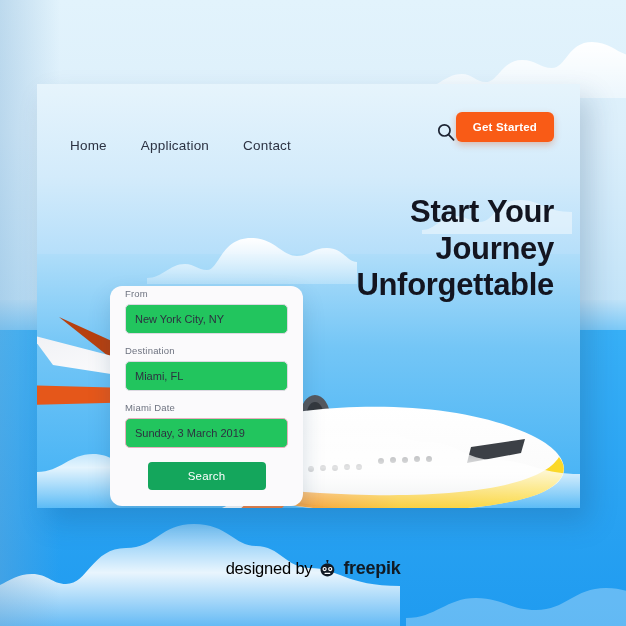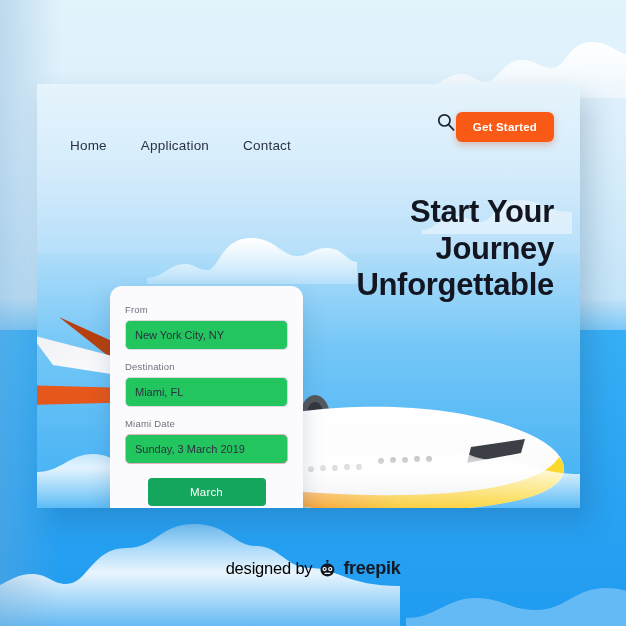--- a/index.html
+++ b/index.html
@@ -59,21 +59,21 @@
   
   .nav{
     position:absolute;left:0;top:0;width:543px;height:86px;
     display:flex;align-items:center;padding:0 26px 0 33px;box-sizing:border-box;
   }
   .nav-links{display:flex;align-items:flex-start;gap:34px;margin-top:37px;}
   .nav-link{
     font-size:13.5px;color:#2c3242;letter-spacing:.2px;cursor:pointer;
     white-space:nowrap;
   }
-  .nav-right{margin-left:auto;display:flex;align-items:flex-start;}
+  .nav-right{margin-left:auto;display:flex;align-items:flex-end;}
   .search-icon{width:20px;height:20px;display:block;cursor:pointer;}
   .cta{
     background:#f95b16;color:#fff;border:none;border-radius:6px;
     padding:9px 17px;font-size:11.5px;font-weight:bold;cursor:pointer;
     font-family:"Liberation Sans", sans-serif;letter-spacing:.2px;
     box-shadow:0 3px 7px rgba(210,70,10,.3);
   }
 
   
   .headline{
@@ -82,21 +82,21 @@
     font-size:31px;line-height:1.18;letter-spacing:-.3px;
   }
   .headline span{display:block;}
 
   
   .plane{position:absolute;left:-40px;top:155px;width:600px;height:300px;pointer-events:none;}
 
   
   .form{
     position:absolute;left:73px;top:202px;width:193px;
-    background:#fbfafc;border-radius:12px;padding:18px 15px 16px 15px;
+    background:#fbfafc;border-radius:12px;padding:2px 15px 16px 15px;
     box-sizing:border-box;
     box-shadow:0 10px 22px rgba(30,70,110,.18);
   }
   .field-label{
     font-size:9.5px;color:#6e7380;margin-bottom:5px;letter-spacing:.2px;
   }
   .field-input{
     width:100%;box-sizing:border-box;
     background:#22c55e;border:1px solid #ddd9e2;border-radius:5px;
     padding:8px 9px;font-size:11px;color:#2d3140;
@@ -322,21 +322,21 @@
       <div class="field-block">
         <div class="field-label">Destination</div>
         <input class="field-input" type="text" value="Miami, FL" style="">
       </div>
 
       <div class="field-block">
         <div class="field-label">Miami Date</div>
         <input class="field-input accent" type="text" value="Sunday, 3 March 2019" style="">
       </div>
 
-      <button class="search-btn">March</button>
+      <button class="search-btn">Search</button>
     </div>
 
   </div>
 
   <div class="footer">
     <div class="footer-text">designed by</div>
     <svg class="freepik-logo" viewBox="0 0 20 20">
       <rect x="9.2" y="0.5" width="1.4" height="3.4" fill="#111a24"></rect>
       <circle cx="9.9" cy="1" r="1.3" fill="#111a24"></circle>
       <path fill="#111a24" d="M9.9 4.2 C14.4 4.2 18 7.3 18 11.6 C18 15.9 14.4 19.3 9.9 19.3 C5.4 19.3 1.8 15.9 1.8 11.6 C1.8 7.3 5.4 4.2 9.9 4.2 Z"></path>

